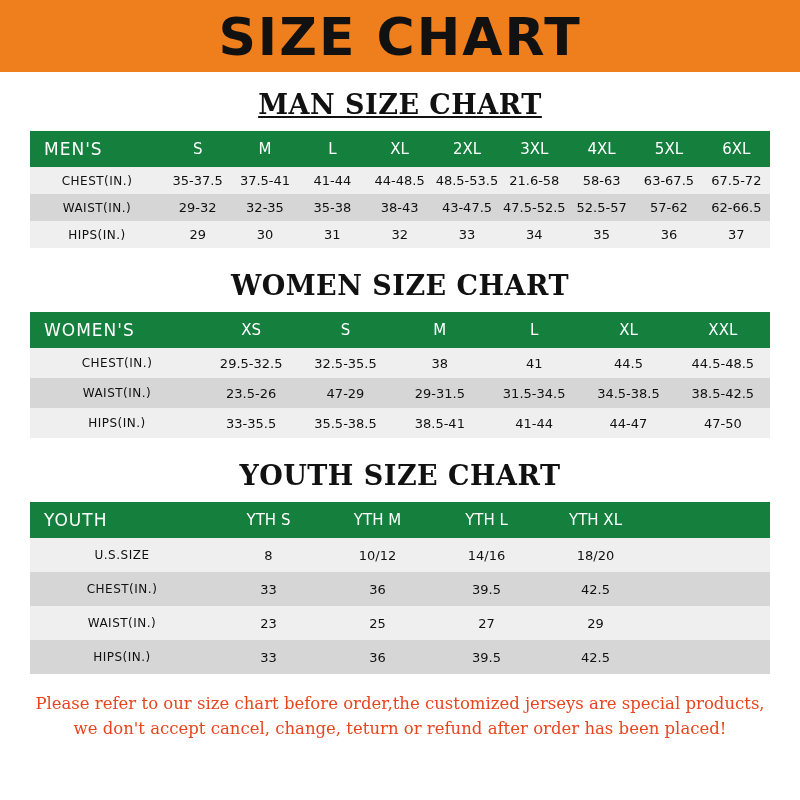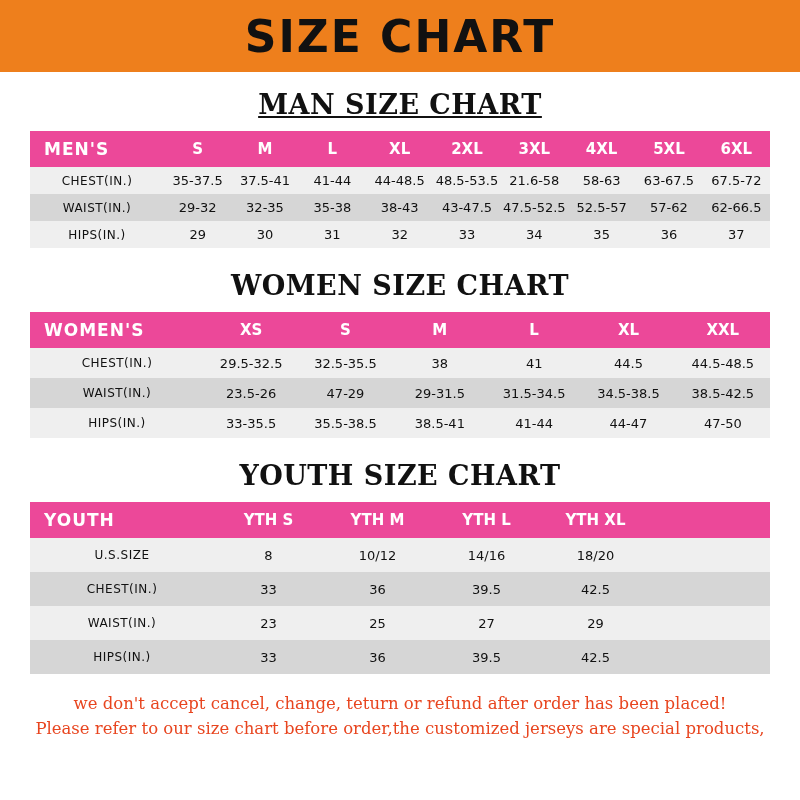--- a/index.html
+++ b/index.html
@@ -26,21 +26,21 @@
     width: 100%;
     height: 72px;
     background: #ee7f1c;
     display: flex;
     align-items: center;
     justify-content: center;
   }
   .header-bar .title {
     font-family: "DejaVu Sans", sans-serif;
     font-weight: bold;
-    font-size: 44px;
+    font-size: 52px;
     letter-spacing: 2px;
     color: #111111;
     line-height: 1;
     margin-top: 2px;
   }
   .content {
     padding: 0 30px;
     box-sizing: border-box;
   }
   .section-title {
@@ -64,23 +64,23 @@
   table.size-table th,
   table.size-table td {
     text-align: center;
     font-family: "DejaVu Sans", sans-serif;
     padding: 0;
     height: 27px;
     vertical-align: middle;
     white-space: nowrap;
   }
   table.size-table thead th {
-    background: #ec4899;
+    background: #15803d;
     color: #ffffff;
-    font-weight: bold;
+    font-weight: normal;
     font-size: 15px;
     height: 36px;
   }
   table.size-table thead th.rowhead {
     text-align: left;
     padding-left: 14px;
     font-size: 17px;
     letter-spacing: 1px;
   }
   table.size-table tbody td {
@@ -272,17 +272,17 @@
           <td>39.5</td>
           <td>42.5</td>
           <td></td>
         </tr>
       </tbody>
     </table>
 
   </div>
 
   <div class="footer-note">
+    <div>Please refer to our size chart before order,the customized jerseys are special products,</div>
     <div>we don't accept cancel, change, teturn or refund after order has been placed!</div>
-    <div>Please refer to our size chart before order,the customized jerseys are special products,</div>
   </div>
 
 </div>
 
 </body></html>

